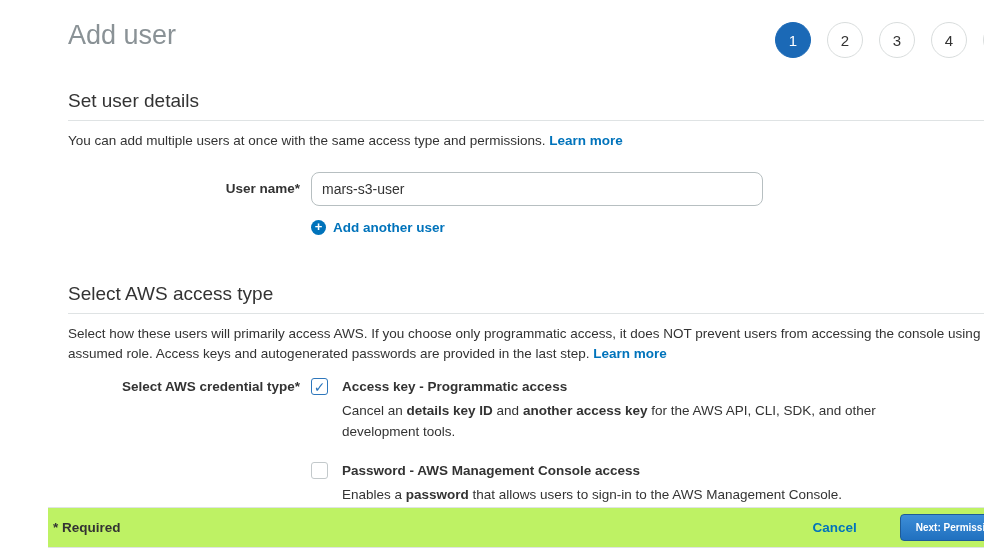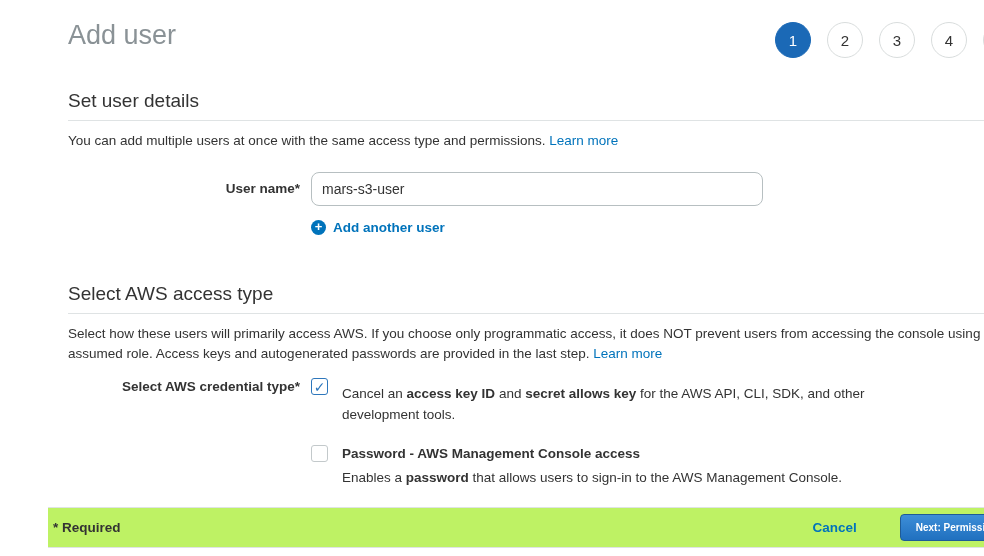--- a/index.html
+++ b/index.html
@@ -64,20 +64,21 @@
   .section-2 .section-heading { margin-top: 48px; }
   .section-intro {
     margin-top: 10px;
     line-height: 20px;
     color: #333;
   }
   a.link {
     color: #0073bb;
     text-decoration: none;
     cursor: pointer;
+    font-weight: bold;
   }
   
   .form-row {
     display: flex;
     align-items: flex-start;
     margin-top: 21px;
   }
   .form-label {
     width: 243px;
     text-align: right;
@@ -227,21 +228,22 @@
       <div class="form-row cred-row">
         <div class="form-label">Select AWS credential type*</div>
 
         <div class="options">
 
           <div class="option">
             <span class="checkbox checked">
                 <span class="check-glyph">✓</span>
               </span>
             <div class="option-body">
-              <div class="option-desc"><span>Cancel an </span><span class="b">access key ID</span><span> and </span><span class="b">secret allows key</span><span> for the AWS API, CLI, SDK, and other development tools.</span></div>
+              <div class="option-title">Access key - Programmatic access</div>
+              <div class="option-desc"><span>Cancel an </span><span class="b">details key ID</span><span> and </span><span class="b">another access key</span><span> for the AWS API, CLI, SDK, and other development tools.</span></div>
             </div>
           </div>
 
           <div class="option">
             <span class="checkbox"></span>
             <div class="option-body">
               <div class="option-title">Password - AWS Management Console access</div>
               <div class="option-desc"><span>Enables a </span><span class="b">password</span><span> that allows users to sign-in to the AWS Management Console.</span></div>
             </div>
           </div>

